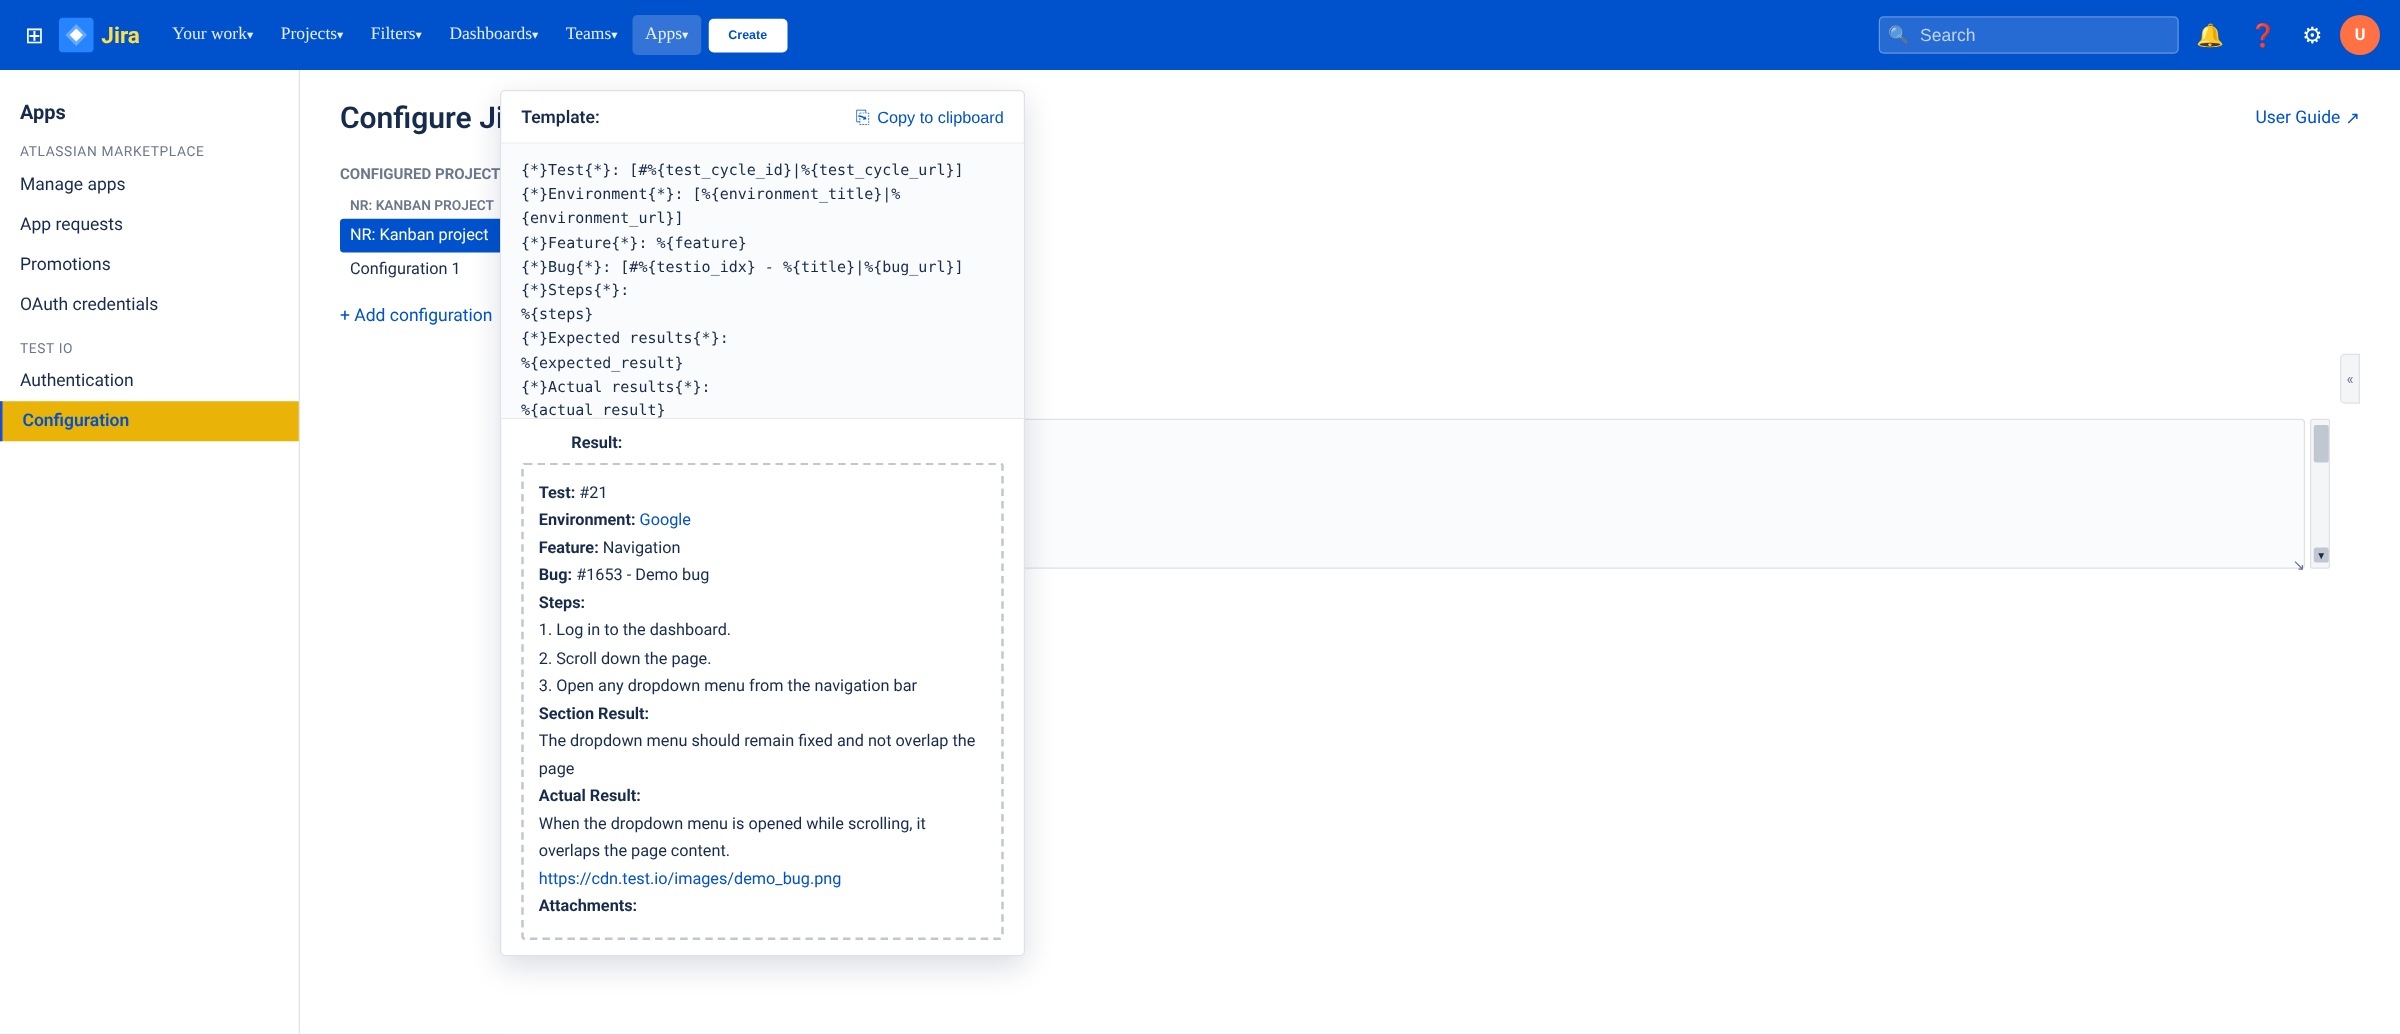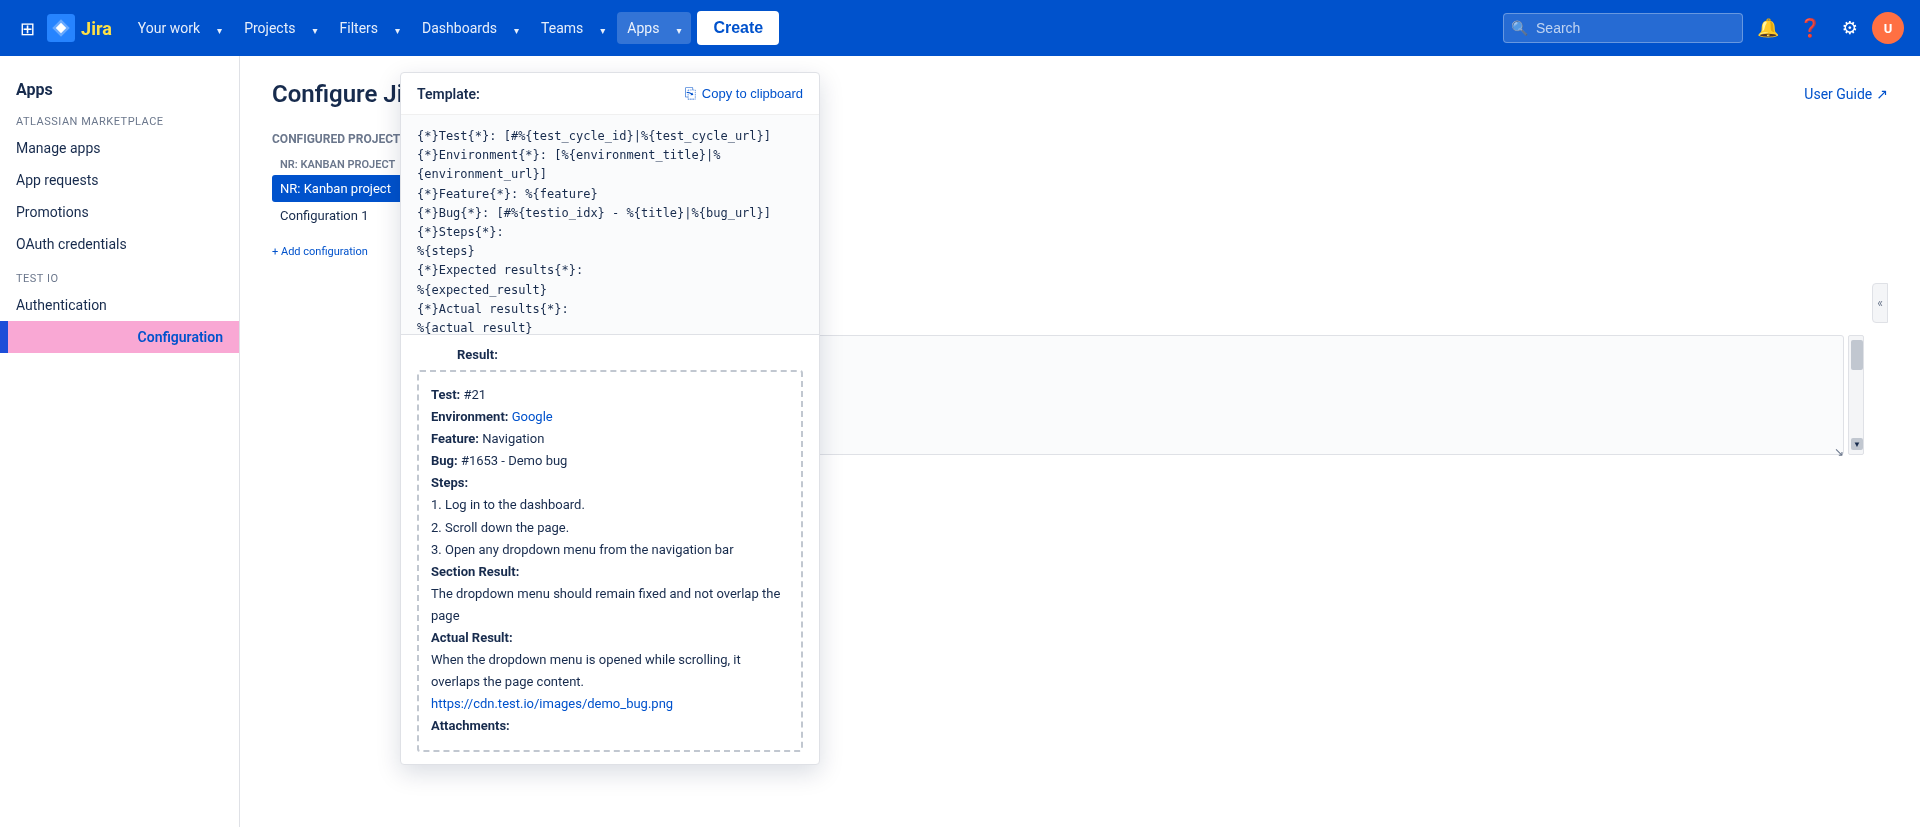--- a/index.html
+++ b/index.html
@@ -32,35 +32,36 @@
       width: 28px; height: 28px;
     }
     .topnav-nav {
       display: flex; align-items: center; gap: 2px; flex: 1;
     }
     .topnav-item {
       color: rgba(255,255,255,0.9);
       padding: 8px 10px;
       border-radius: 4px;
       cursor: pointer;
-      display: flex; align-items: flex-end; gap: 17px;
+      display: flex; align-items: center; gap: 0;
       font-size: 14px;
       white-space: nowrap;
+      font-family: Liberation Serif, serif;
     }
     .topnav-item.active { background: rgba(255,255,255,0.2); }
     .topnav-chevron { font-size: 10px; }
     .topnav-create {
       background: white;
       color: #0052cc;
       border: none;
       padding: 8px 16px;
       border-radius: 4px;
       font-weight: 600;
       cursor: pointer;
-      font-size: 16px;
+      font-size: 10px;
       margin-left: 4px;
     }
     .topnav-right {
       display: flex; align-items: center; gap: 8px; margin-left: auto;
     }
     .topnav-search {
       background: rgba(255,255,255,0.15);
       border: 1px solid rgba(255,255,255,0.3);
       border-radius: 4px;
       padding: 6px 12px 6px 32px;
@@ -118,25 +119,24 @@
       text-transform: uppercase;
       letter-spacing: 0.5px;
     }
     .sidebar-item {
       padding: 8px 16px;
       cursor: pointer;
       color: #172b4d;
       font-size: 14px;
     }
     .sidebar-item.active {
-      background: #f9a8d4;
+      background: #eab308;
       color: #0052cc;
       font-weight: 600;
-      border-left: 8px solid #1d4ed8;
-      text-align: right;
+      border-left: 2px solid #1d4ed8;
     }
 
     
     .main-content {
       flex: 1;
       padding: 24px 32px;
       position: relative;
       background: white;
     }
     .page-header {
@@ -285,21 +285,21 @@
     .text-field-label {
       font-size: 12px;
       color: #6b778c;
       margin-top: 4px;
     }
 
     
     .add-config {
       color: #0052cc;
       cursor: pointer;
-      font-size: 11px;
+      font-size: 14px;
       display: flex; align-items: center; gap: 6px;
       padding: 8px 0;
       margin-top: 8px;
     }
 
     
     .modal-overlay {
       position: fixed;
       top: 56px; left: 0; right: 0; bottom: 0;
       z-index: 200;

